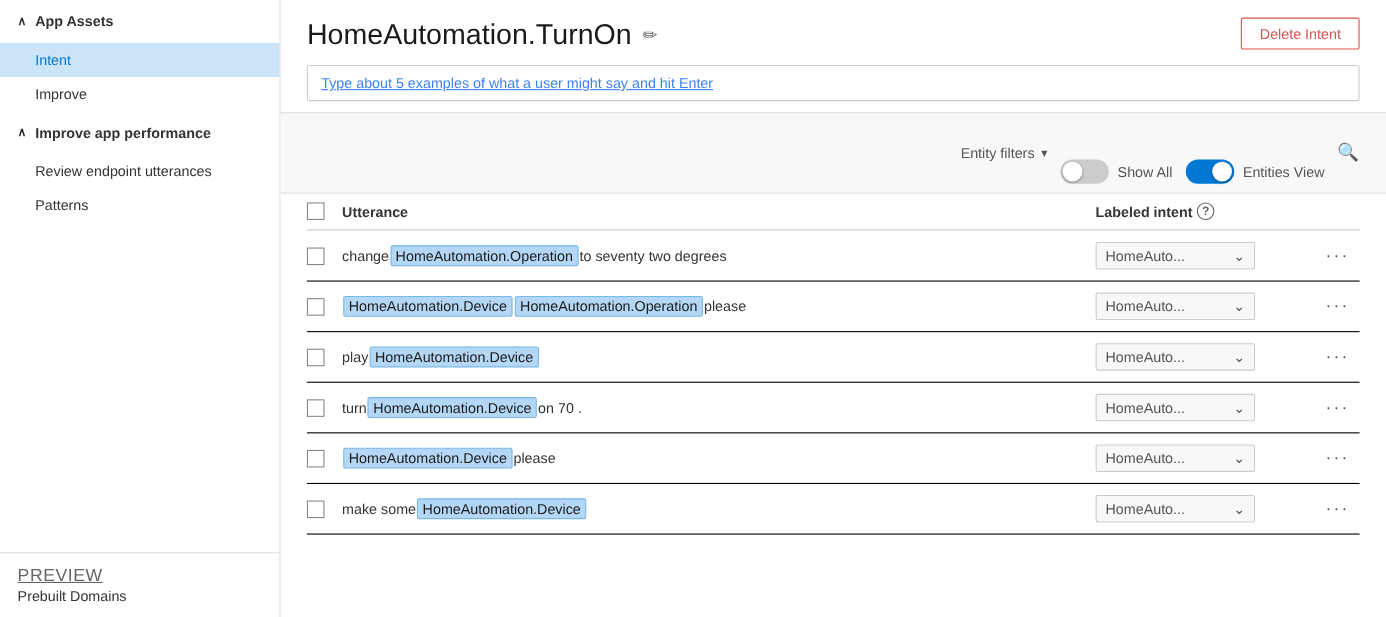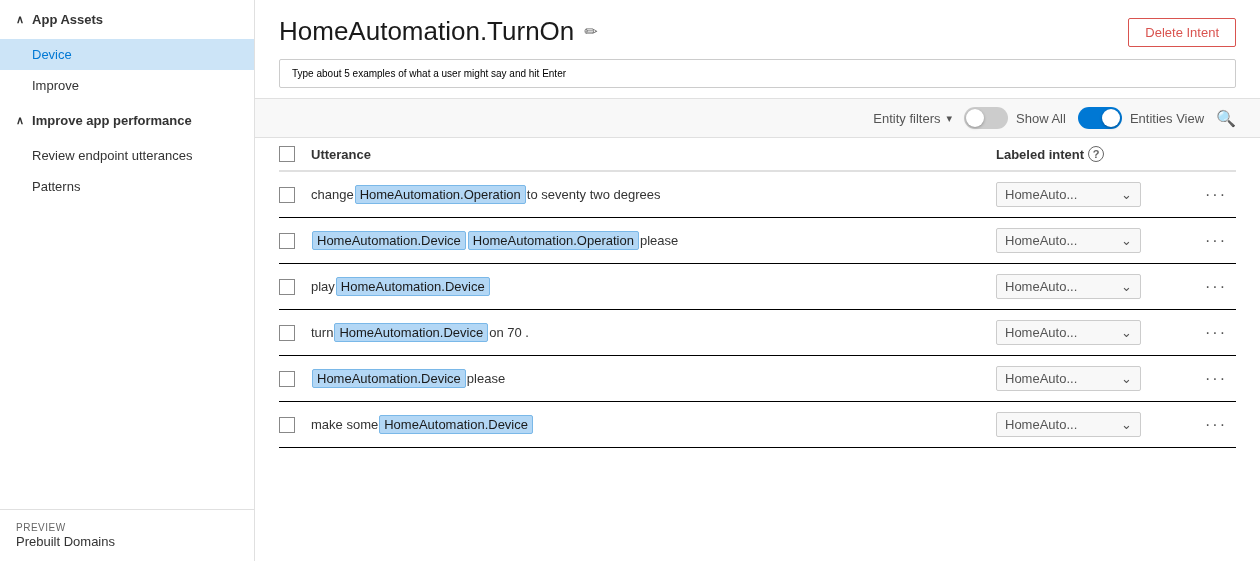--- a/index.html
+++ b/index.html
@@ -38,44 +38,45 @@
       background: #cce4f7;
       color: #0078d4;
       font-weight: 500;
     }
     .sidebar-spacer { flex: 1; }
     .sidebar-bottom {
       border-top: 1px solid #e0e0e0;
       padding: 12px 16px;
     }
     .sidebar-bottom .preview-label {
-      font-size: 10px;
+      font-size: 16px;
       color: #666;
       text-transform: uppercase;
       letter-spacing: 0.5px;
       display: block;
+      text-decoration: underline;
     }
     .sidebar-bottom .bottom-title {
       font-size: 13px;
       color: #333;
       font-weight: 500;
     }
 
     
     .main {
       flex: 1;
       display: flex;
       flex-direction: column;
       overflow: hidden;
     }
 
     
     .main-header {
       display: flex;
-      align-items: flex-end;
+      align-items: flex-start;
       justify-content: space-between;
       padding: 16px 24px 12px 24px;
       border-bottom: none;
     }
     .intent-title {
       font-size: 26px;
       font-weight: 300;
       color: #1a1a1a;
       display: flex;
       align-items: center;
@@ -94,23 +95,24 @@
       font-size: 13px;
       cursor: pointer;
       border-radius: 2px;
     }
 
     
     .search-bar {
       margin: 0 24px 10px 24px;
       border: 1px solid #ccc;
       padding: 8px 12px;
-      font-size: 10px;
-      color: #000000;
+      font-size: 13px;
+      color: #3b82f6;
       border-radius: 2px;
+      text-decoration: underline;
     }
 
     
     .toolbar {
       display: flex;
       align-items: center;
       padding: 8px 24px;
       background: #f8f8f8;
       border-top: 1px solid #e0e0e0;
       border-bottom: 1px solid #e0e0e0;
@@ -125,20 +127,21 @@
       font-size: 13px;
       cursor: pointer;
       background: none;
       border: none;
     }
     .entity-filters-btn .chevron-down { font-size: 11px; }
     .toggle-group {
       display: flex;
       align-items: center;
       gap: 8px;
+      margin-top: 34px;
     }
     .toggle {
       position: relative;
       width: 44px;
       height: 22px;
       border-radius: 11px;
       background: #ccc;
       cursor: pointer;
       display: inline-block;
     }
@@ -281,21 +284,21 @@
   </style>
 </head>
 <body>
 
 <div class="sidebar">
   <div class="sidebar-section-header">
     <span class="chevron">∧</span>
     <span>App Assets</span>
   </div>
   <div class="sidebar-nav-item active">
-    <span>Device</span>
+    <span>Intent</span>
   </div>
   <div class="sidebar-nav-item">
     <span>Improve</span>
   </div>
 
   <div class="sidebar-section-header">
     <span class="chevron">∧</span>
     <span>Improve app performance</span>
   </div>
   <div class="sidebar-nav-item">

